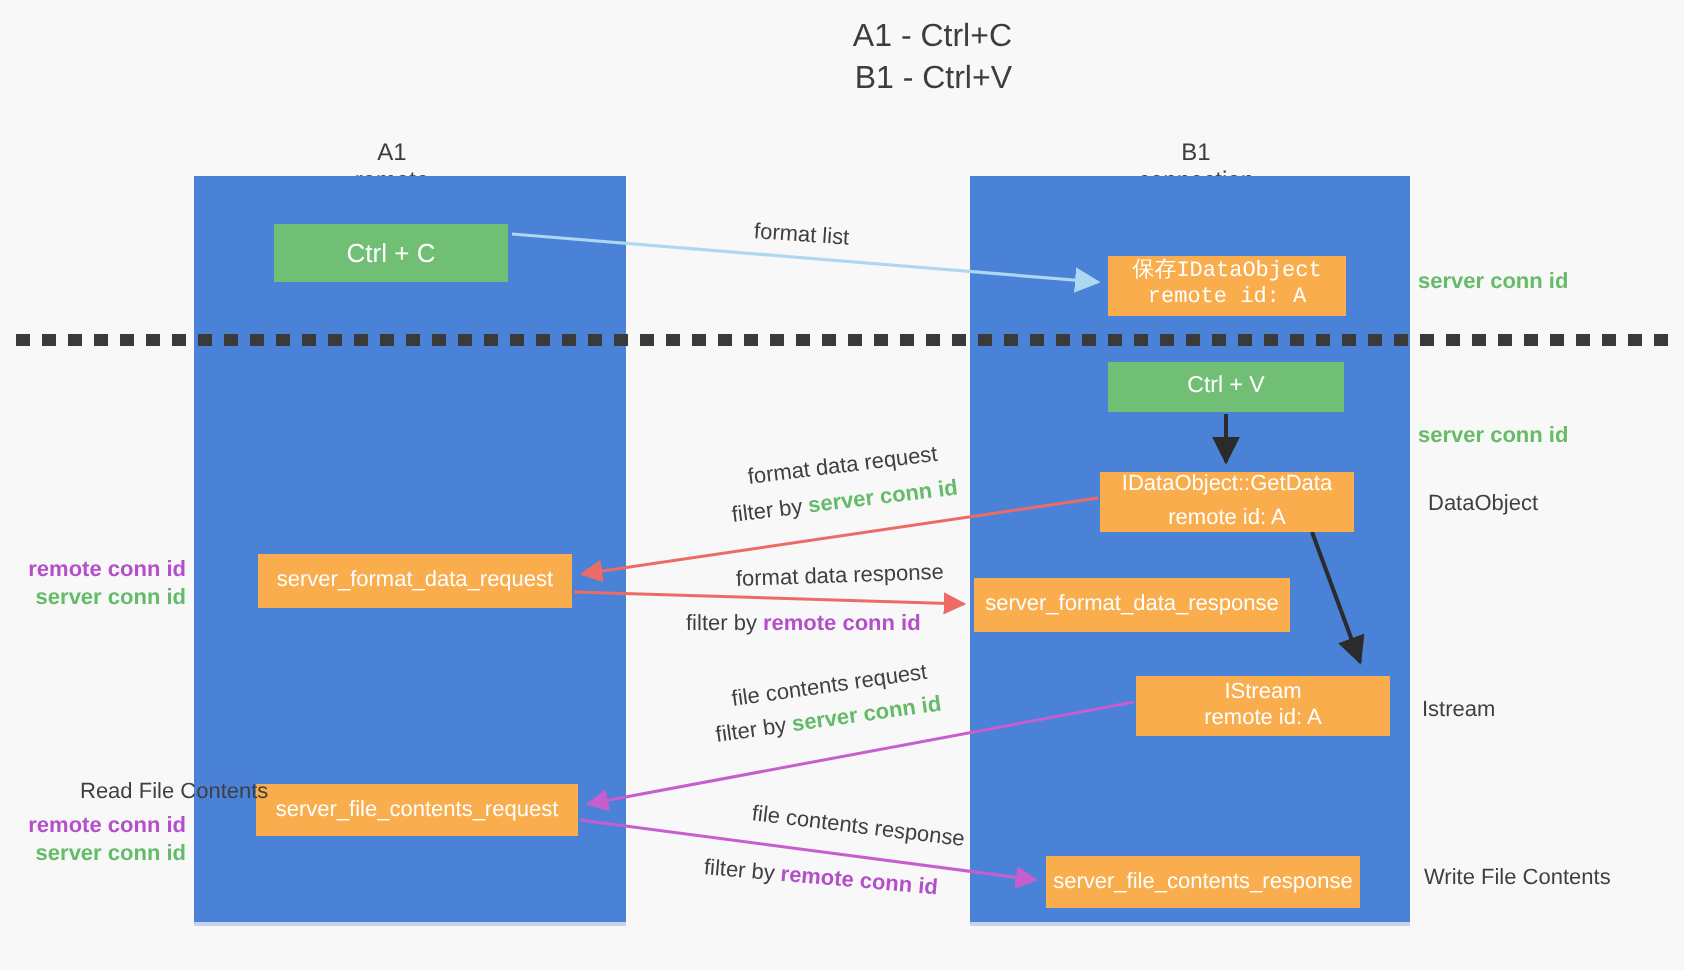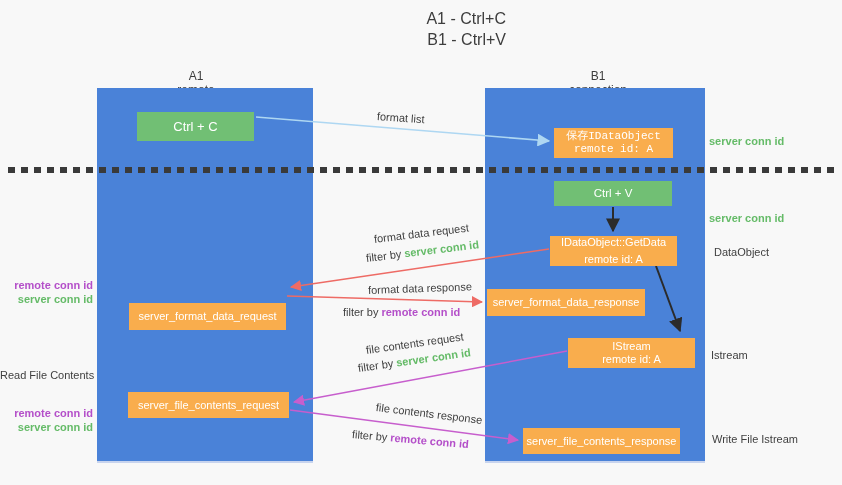--- a/index.html
+++ b/index.html
@@ -46,21 +46,21 @@
     align-items:center;justify-content:center;
     color:#fff;font-size:11px;line-height:13px;text-align:center;
   }
   .node.green{background:var(--node_green);}
   .node.orange{background:var(--node_orange);}
   .n-ctrl-c{left:137px;top:112px;width:117px;height:29px;font-size:13px;}
   .n-save  {left:554px;top:128px;width:119px;height:30px;font-family:Liberation Mono, monospace;}
   .n-ctrl-v{left:554px;top:181px;width:118px;height:25px;font-size:11.5px;}
   .n-getdata{left:550px;top:236px;width:127px;height:30px;justify-content:space-between;}
   .n-istream{left:568px;top:338px;width:127px;height:30px;}
-  .n-fmt-req {left:129px;top:277px;width:157px;height:27px;margin-top:26px;}
+  .n-fmt-req {left:129px;top:277px;width:157px;height:27px;}
   .n-fmt-resp{left:487px;top:289px;width:158px;height:27px;}
   .n-file-req {left:128px;top:392px;width:161px;height:26px;}
   .n-file-resp{left:523px;top:428px;width:157px;height:26px;}
   
   .anno{
     position:absolute;font-size:11px;color:#3f3f3f;white-space:nowrap;
     transform-origin:left center;
   }
   .anno .lbl-prefix{padding-right:3px;}
   .green-txt{color:var(--text_green);font-weight:bold;}
@@ -71,21 +71,21 @@
   .a-fdresp      {left:368px;top:284px;transform:rotate(-2deg);}
   .a-fdresp-filt {left:343px;top:306px;}
   .a-fcr         {left:366px;top:344px;transform:rotate(-8deg);}
   .a-fcr-filter  {left:358px;top:362px;transform:rotate(-8deg);}
   .a-fcresp      {left:376px;top:401px;transform:rotate(7deg);}
   .a-fcresp-filt {left:352px;top:428px;transform:rotate(5deg);}
   
   .side{position:absolute;font-size:11px;line-height:14px;white-space:nowrap;}
   .side.right-align{width:93px;left:0;text-align:right;}
   .s-left-fmt  {top:278px;}
-  .s-read-file {top:368px;color:#3f3f3f;}
+  .s-read-file {top:389px;color:#3f3f3f;margin-left:40px;}
   .s-left-file {top:406px;}
   .s-sc-top {left:709px;top:134px;}
   .s-sc-mid {left:709px;top:211px;}
   .s-dataobject{left:714px;top:245px;color:#3f3f3f;}
   .s-istream   {left:711px;top:348px;color:#3f3f3f;}
   .s-write-file{left:712px;top:432px;color:#3f3f3f;}
 </style>
 </head>
 <body>
 
@@ -202,15 +202,15 @@
   <div class="side right-align s-read-file">Read File Contents</div>
   <div class="side right-align s-left-file">
     <div class="purple-txt">remote conn id</div>
     <div class="green-txt">server conn id</div>
   </div>
 
   <div class="side green-txt s-sc-top">server conn id</div>
   <div class="side green-txt s-sc-mid">server conn id</div>
   <div class="side s-dataobject">DataObject</div>
   <div class="side s-istream">Istream</div>
-  <div class="side s-write-file">Write File Istream</div>
+  <div class="side s-write-file">Write File Contents</div>
 
 </div>
 
 </body></html>

